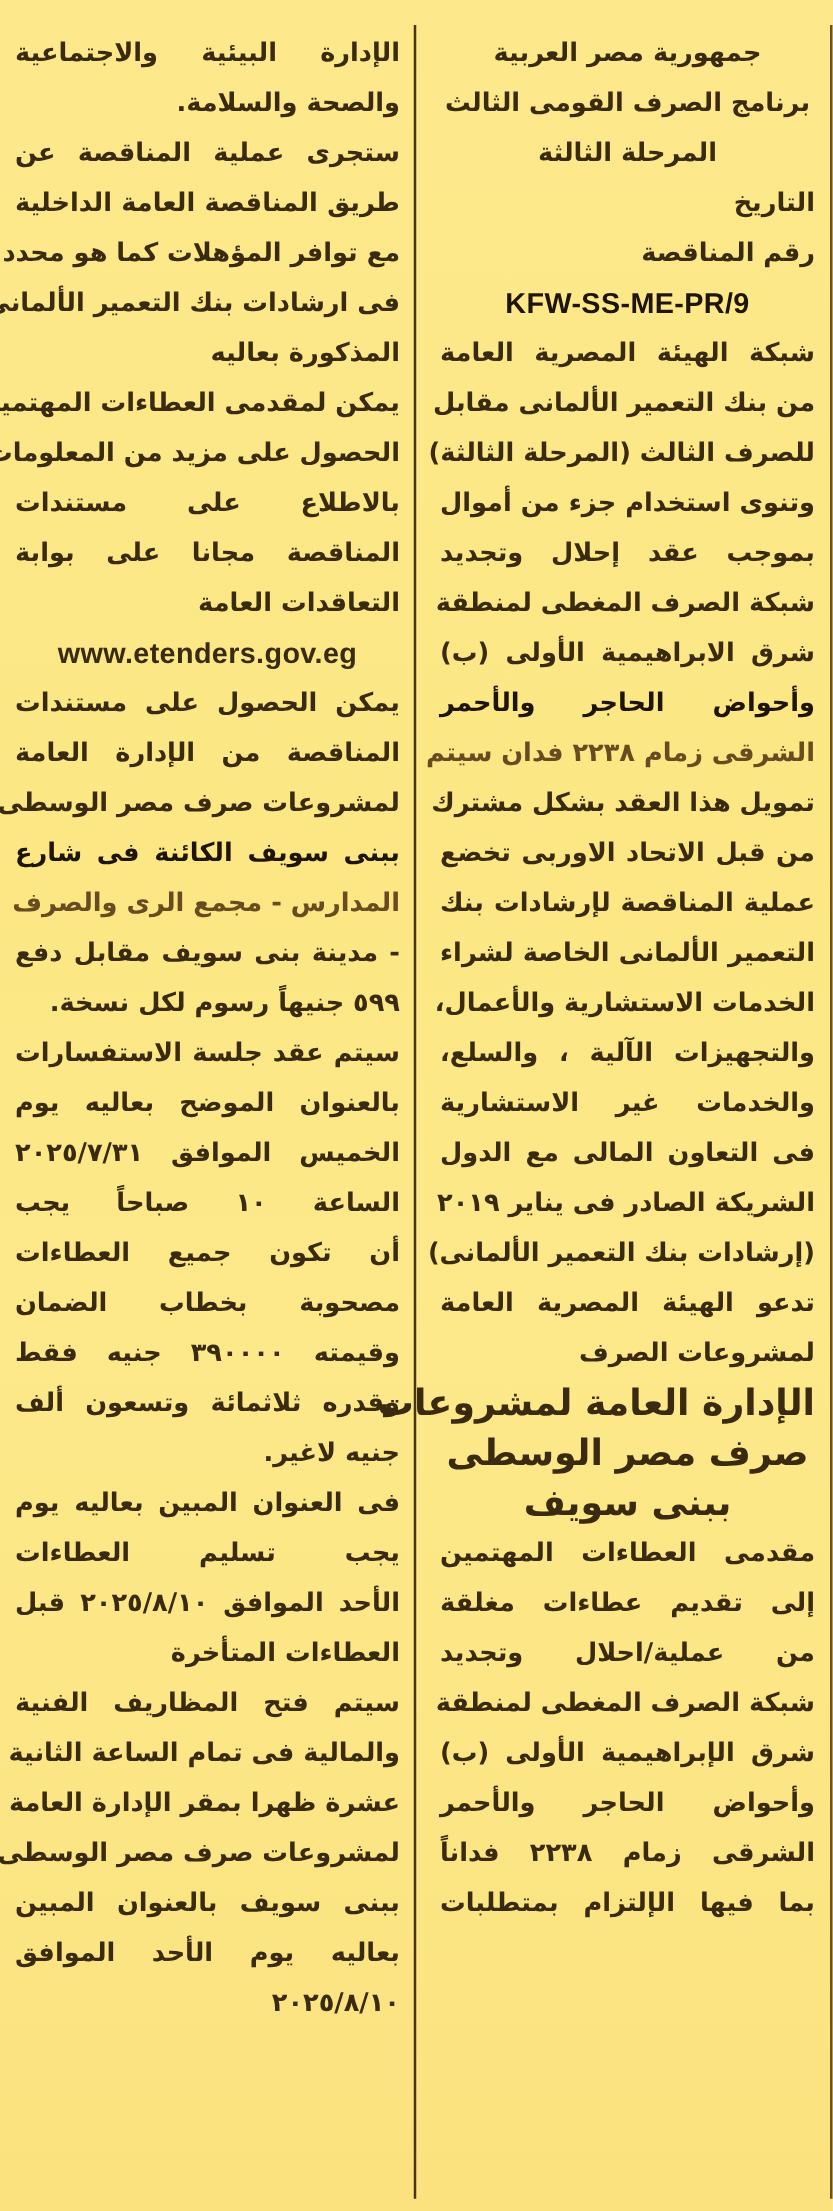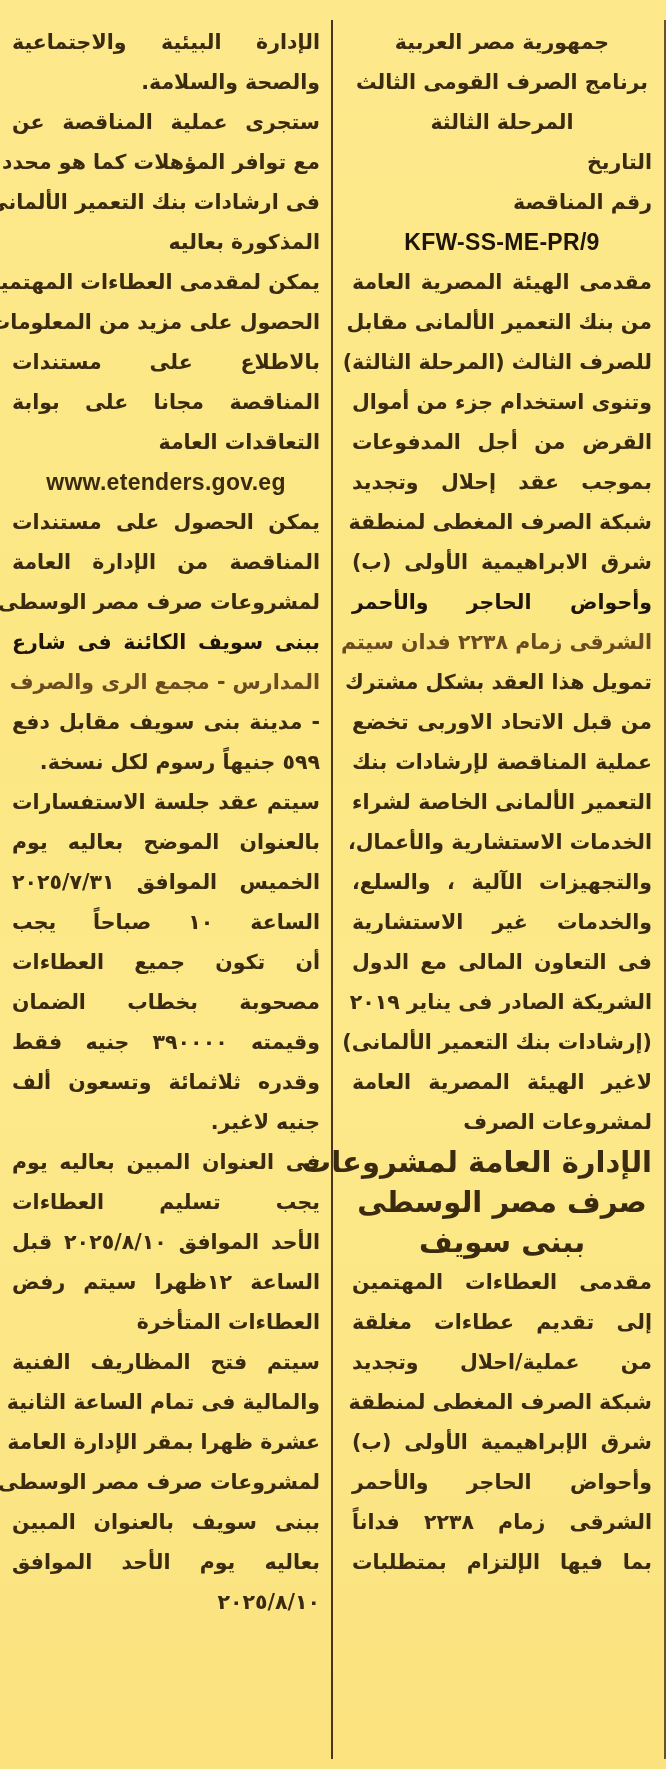--- a/index.html
+++ b/index.html
@@ -50,61 +50,61 @@
   <div class="divider"></div>
 
   <div class="col col-right">
     <div class="line center">جمهورية مصر العربية</div>
     <div class="line center">برنامج الصرف القومى الثالث</div>
     <div class="line center">المرحلة الثالثة</div>
     <div class="line short">التاريخ</div>
     <div class="line short">رقم المناقصة</div>
     <div class="line latin dark">KFW-SS-ME-PR/9</div>
 
-    <div class="line">مقدمى الهيئة المصرية العامة</div>
+    <div class="line">شبكة الهيئة المصرية العامة</div>
     <div class="line">من بنك التعمير الألمانى مقابل</div>
     <div class="line">للصرف الثالث (المرحلة الثالثة)</div>
     <div class="line">وتنوى استخدام جزء من أموال</div>
-    <div class="line">القرض من أجل المدفوعات</div>
     <div class="line">بموجب عقد إحلال وتجديد</div>
     <div class="line">شبكة الصرف المغطى لمنطقة</div>
     <div class="line">شرق الابراهيمية الأولى (ب)</div>
     <div class="line dark">وأحواض الحاجر والأحمر</div>
     <div class="line faded">الشرقى زمام ٢٢٣٨ فدان سيتم</div>
     <div class="line">تمويل هذا العقد بشكل مشترك</div>
     <div class="line">من قبل الاتحاد الاوربى تخضع</div>
     <div class="line">عملية المناقصة لإرشادات بنك</div>
     <div class="line">التعمير الألمانى الخاصة لشراء</div>
     <div class="line">الخدمات الاستشارية والأعمال،</div>
     <div class="line">والتجهيزات الآلية ، والسلع،</div>
     <div class="line">والخدمات غير الاستشارية</div>
     <div class="line">فى التعاون المالى مع الدول</div>
     <div class="line">الشريكة الصادر فى يناير ٢٠١٩</div>
     <div class="line center">(إرشادات بنك التعمير الألمانى)</div>
-    <div class="line">لاغير الهيئة المصرية العامة</div>
+    <div class="line">تدعو الهيئة المصرية العامة</div>
     <div class="line short">لمشروعات الصرف</div>
 
     <div class="line center big">الإدارة العامة لمشروعات</div>
     <div class="line center big">صرف مصر الوسطى</div>
     <div class="line center big">ببنى سويف</div>
 
     <div class="line">مقدمى العطاءات المهتمين</div>
     <div class="line">إلى تقديم عطاءات مغلقة</div>
     <div class="line">من عملية/احلال وتجديد</div>
     <div class="line">شبكة الصرف المغطى لمنطقة</div>
     <div class="line">شرق الإبراهيمية الأولى (ب)</div>
     <div class="line">وأحواض الحاجر والأحمر</div>
     <div class="line">الشرقى زمام ٢٢٣٨ فداناً</div>
     <div class="line">بما فيها الإلتزام بمتطلبات</div>
   </div>
 
   <div class="col col-left">
     <div class="line">الإدارة البيئية والاجتماعية</div>
     <div class="line short">والصحة والسلامة.</div>
     <div class="line">ستجرى عملية المناقصة عن</div>
+    <div class="line">طريق المناقصة العامة الداخلية</div>
     <div class="line">مع توافر المؤهلات كما هو محدد</div>
     <div class="line">فى ارشادات بنك التعمير الألمانى</div>
     <div class="line short">المذكورة بعاليه</div>
     <div class="line">يمكن لمقدمى العطاءات المهتمين</div>
     <div class="line">الحصول على مزيد من المعلومات</div>
     <div class="line">بالاطلاع على مستندات</div>
     <div class="line">المناقصة مجانا على بوابة</div>
     <div class="line short">التعاقدات العامة</div>
 
     <div class="line latin">www.etenders.gov.eg</div>
@@ -121,21 +121,20 @@
     <div class="line">الخميس الموافق ٢٠٢٥/٧/٣١</div>
     <div class="line">الساعة ١٠ صباحاً يجب</div>
     <div class="line">أن تكون جميع العطاءات</div>
     <div class="line">مصحوبة بخطاب الضمان</div>
     <div class="line">وقيمته ٣٩٠٠٠٠ جنيه فقط</div>
     <div class="line">وقدره ثلاثمائة وتسعون ألف</div>
     <div class="line short">جنيه لاغير.</div>
     <div class="line">فى العنوان المبين بعاليه يوم</div>
     <div class="line">يجب تسليم العطاءات</div>
     <div class="line">الأحد الموافق ٢٠٢٥/٨/١٠ قبل</div>
-    <div class="line">الساعة ١٢ظهرا سيتم رفض</div>
     <div class="line short">العطاءات المتأخرة</div>
     <div class="line">سيتم فتح المظاريف الفنية</div>
     <div class="line">والمالية فى تمام الساعة الثانية</div>
     <div class="line">عشرة ظهرا بمقر الإدارة العامة</div>
     <div class="line">لمشروعات صرف مصر الوسطى</div>
     <div class="line">ببنى سويف بالعنوان المبين</div>
     <div class="line">بعاليه يوم الأحد الموافق</div>
     <div class="line short">٢٠٢٥/٨/١٠</div>
   </div>
 

